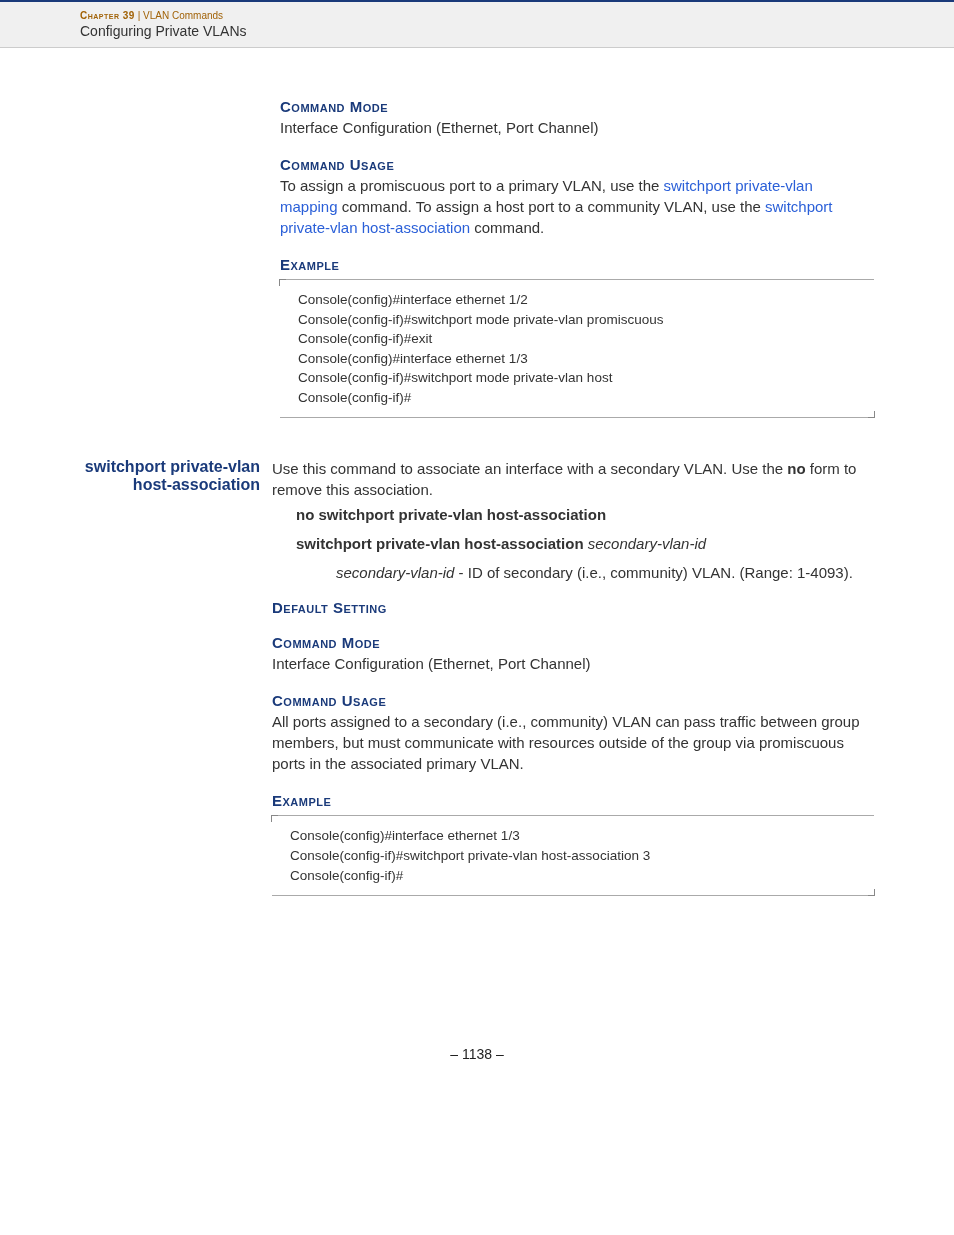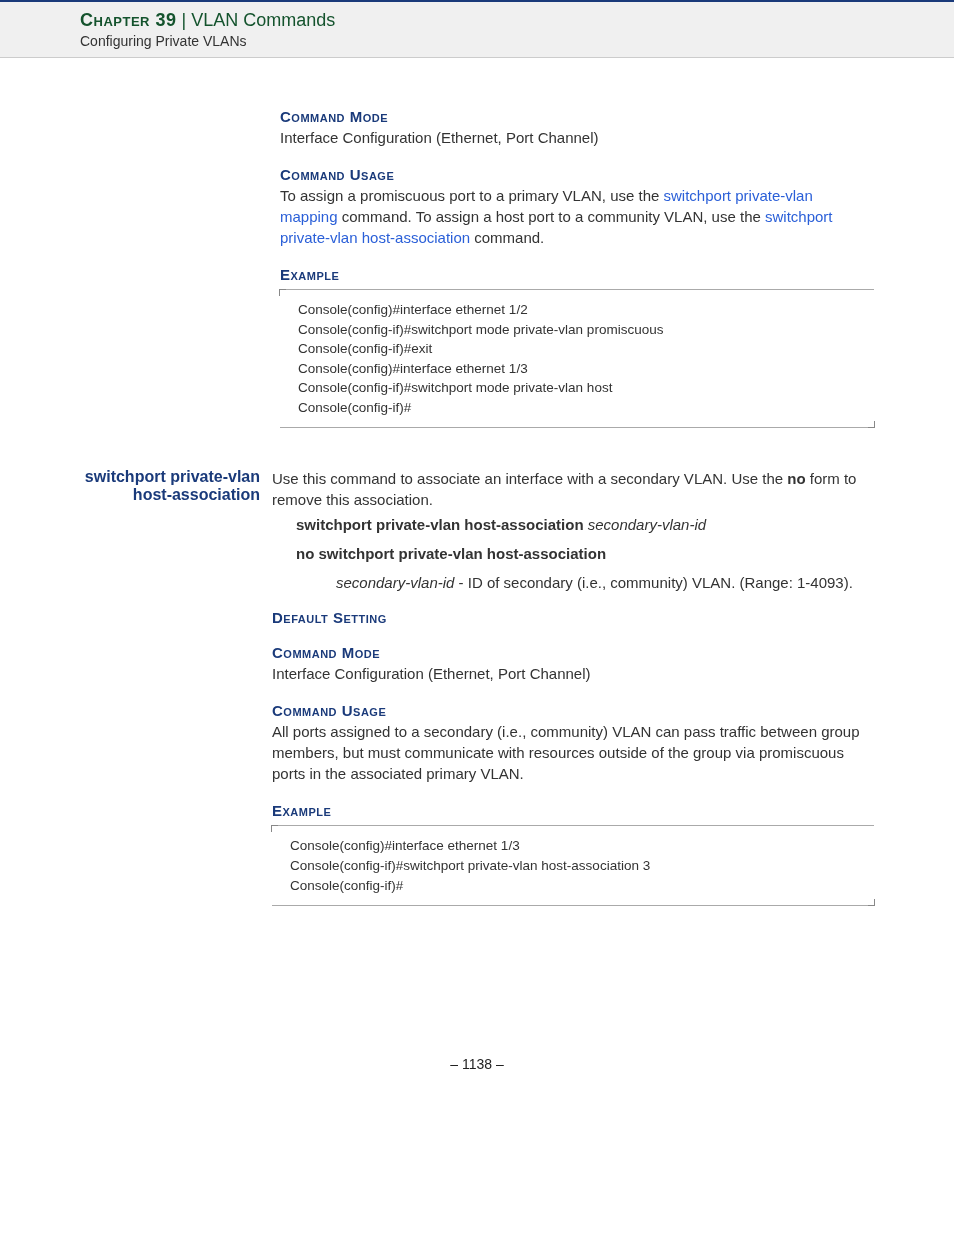--- a/index.html
+++ b/index.html
@@ -11,22 +11,22 @@
     background: #fff;
     width: 954px;
   }
   .header-band {
     background: #f0f0f0;
     border-top: 2px solid #1a3a7a;
     border-bottom: 1px solid #ccc;
     padding: 8px 0 8px 80px;
   }
   .header-line1 {
-    color: #14532d;
-    font-size: 18px;
+    color: #a16207;
+    font-size: 10px;
   }
   .header-line1 .ch {
     font-variant: small-caps;
     font-weight: bold;
     letter-spacing: 0.5px;
   }
   .header-line2 {
     color: #333;
     font-size: 14px;
     margin-top: 2px;
@@ -153,22 +153,22 @@
   </div>
 
   <div class="two-col">
     <div class="margin-label">switchport private-vlan host-association</div>
     <div class="content-col">
       <div class="body-text">
         <span>Use this command to associate an interface with a secondary VLAN. Use the </span><b>no</b><span> form to remove this association.</span>
       </div>
 
       <div class="syntax-block">
+        <p><b>no switchport private-vlan host-association</b></p>
         <p><b>switchport private-vlan host-association</b> <i>secondary-vlan-id</i></p>
-        <p><b>no switchport private-vlan host-association</b></p>
         <div class="param-block">
           <i>secondary-vlan-id</i><span> - ID of secondary (i.e., community) VLAN. (Range: 1-4093).</span>
         </div>
       </div>
 
       <div class="sect-head">Default Setting</div>
 
       <div class="sect-head">Command Mode</div>
       <div class="body-text">Interface Configuration (Ethernet, Port Channel)</div>
 

